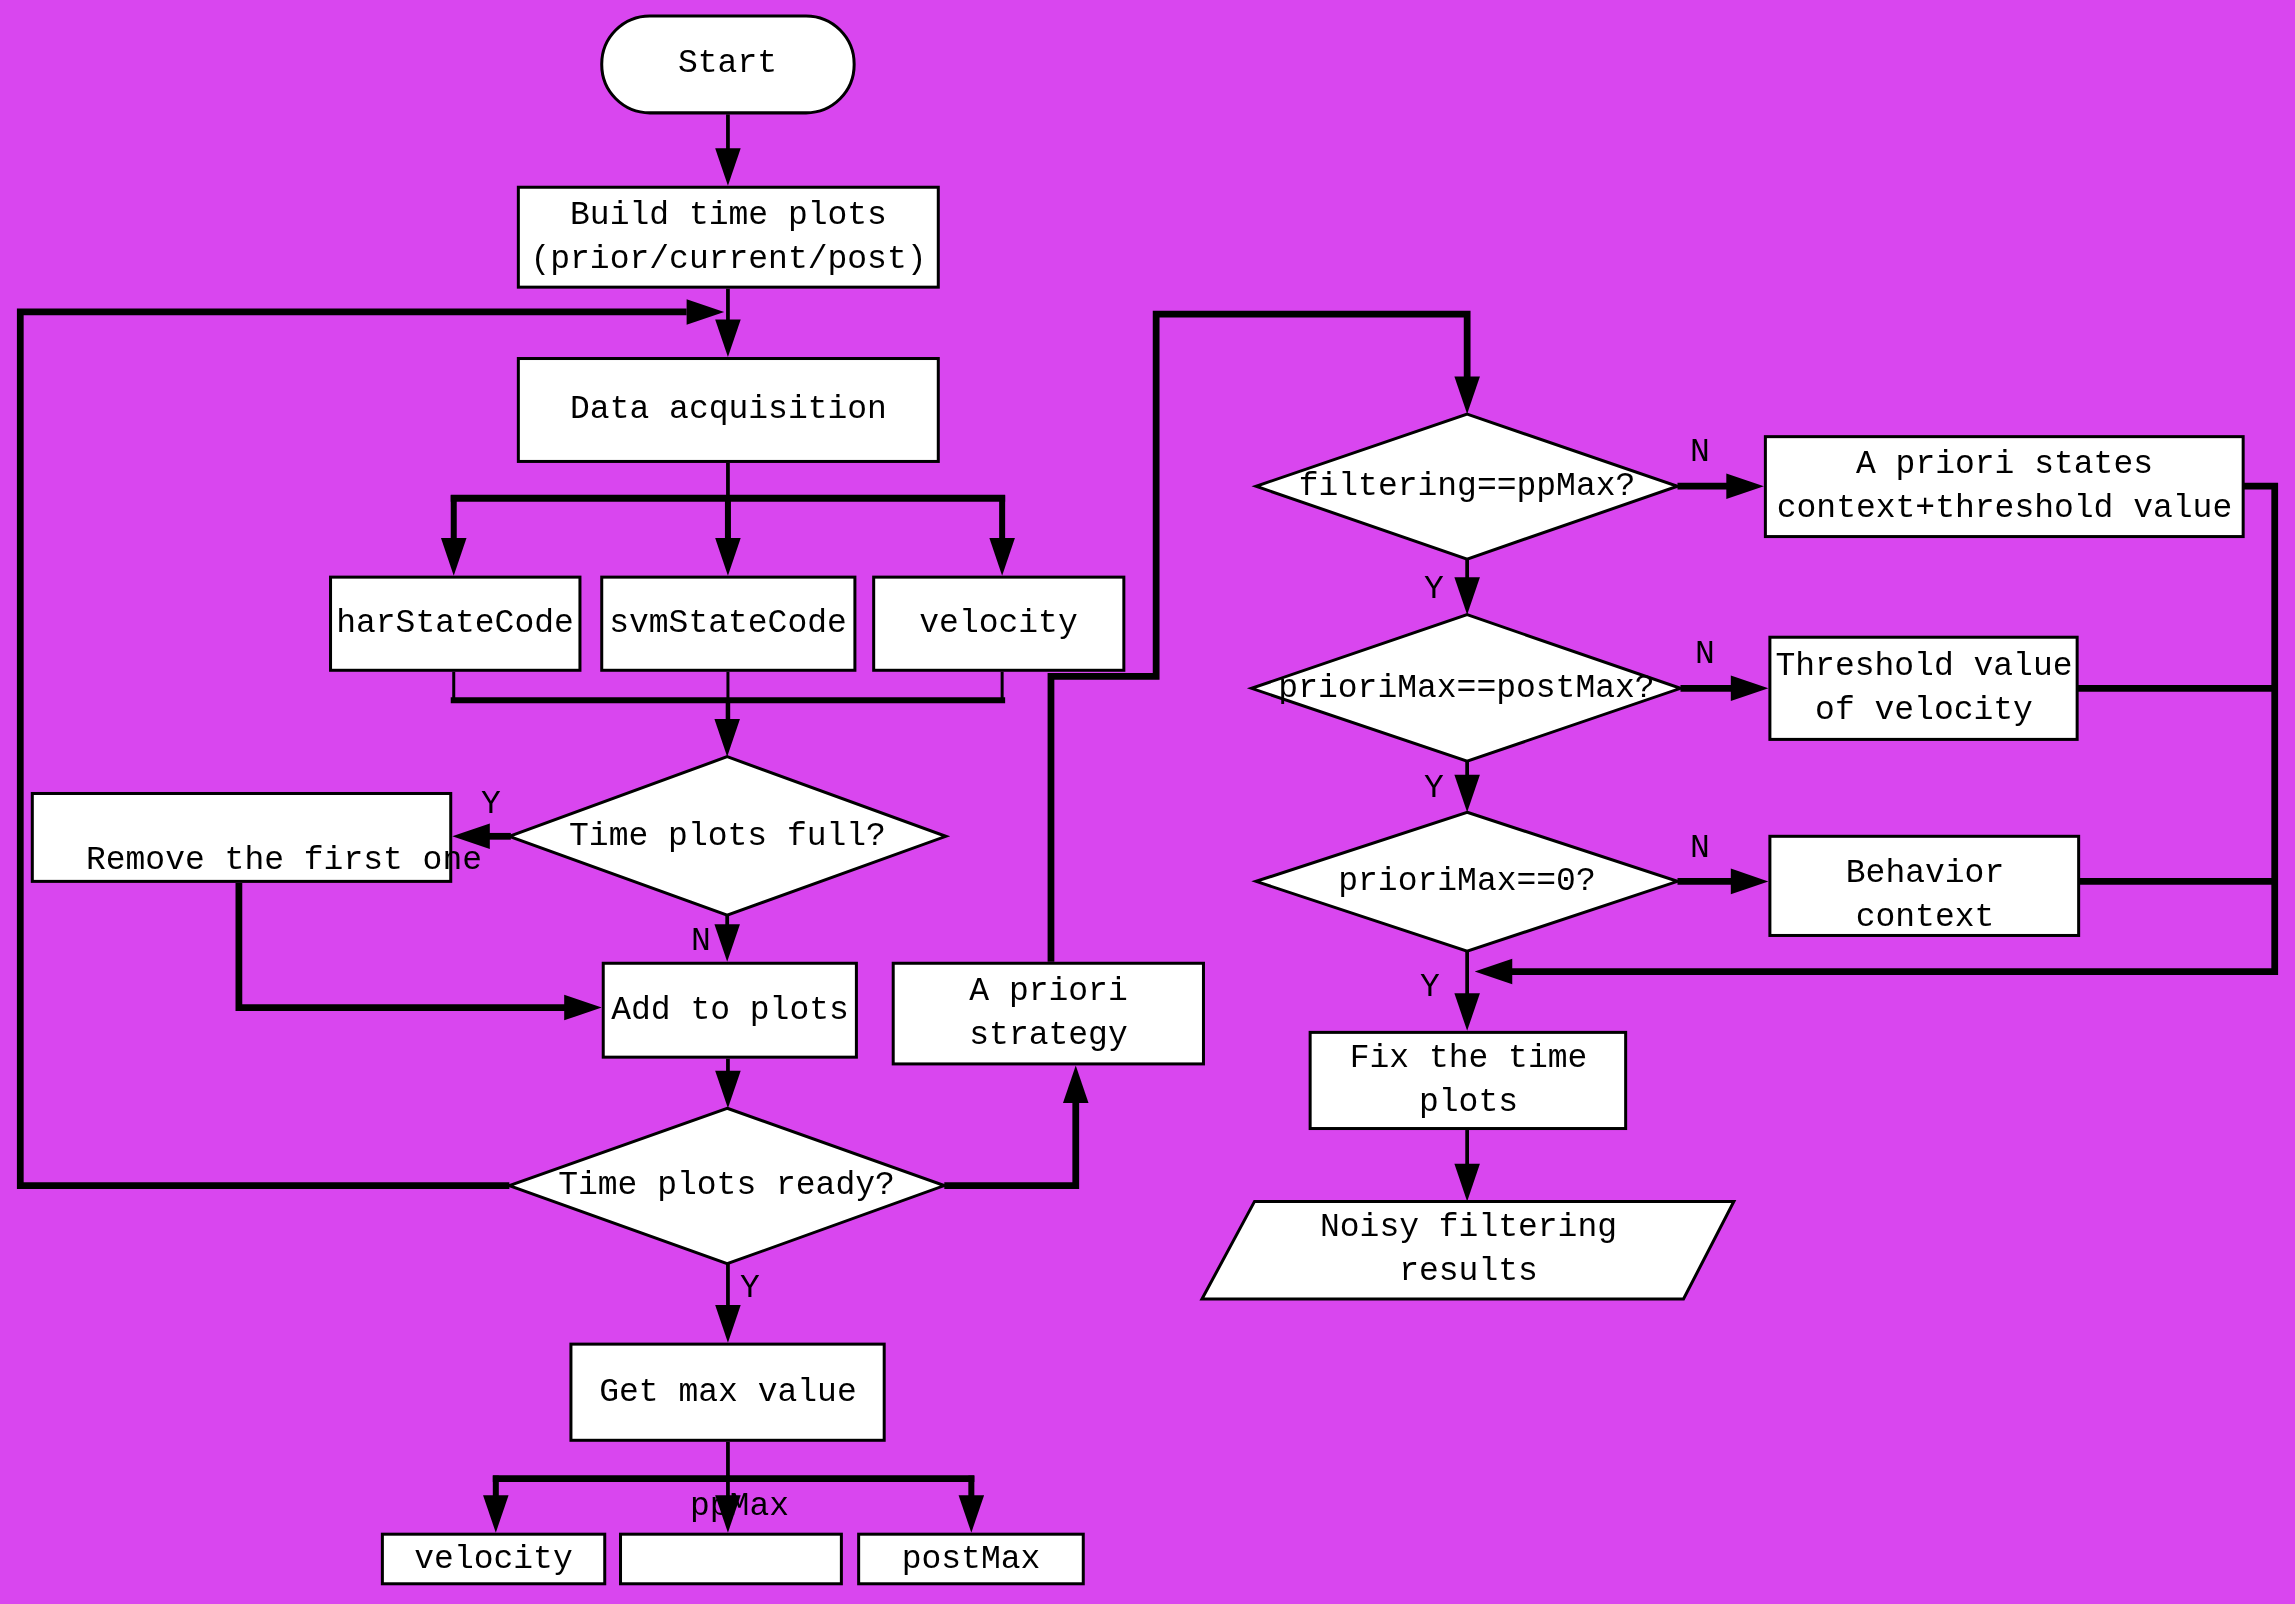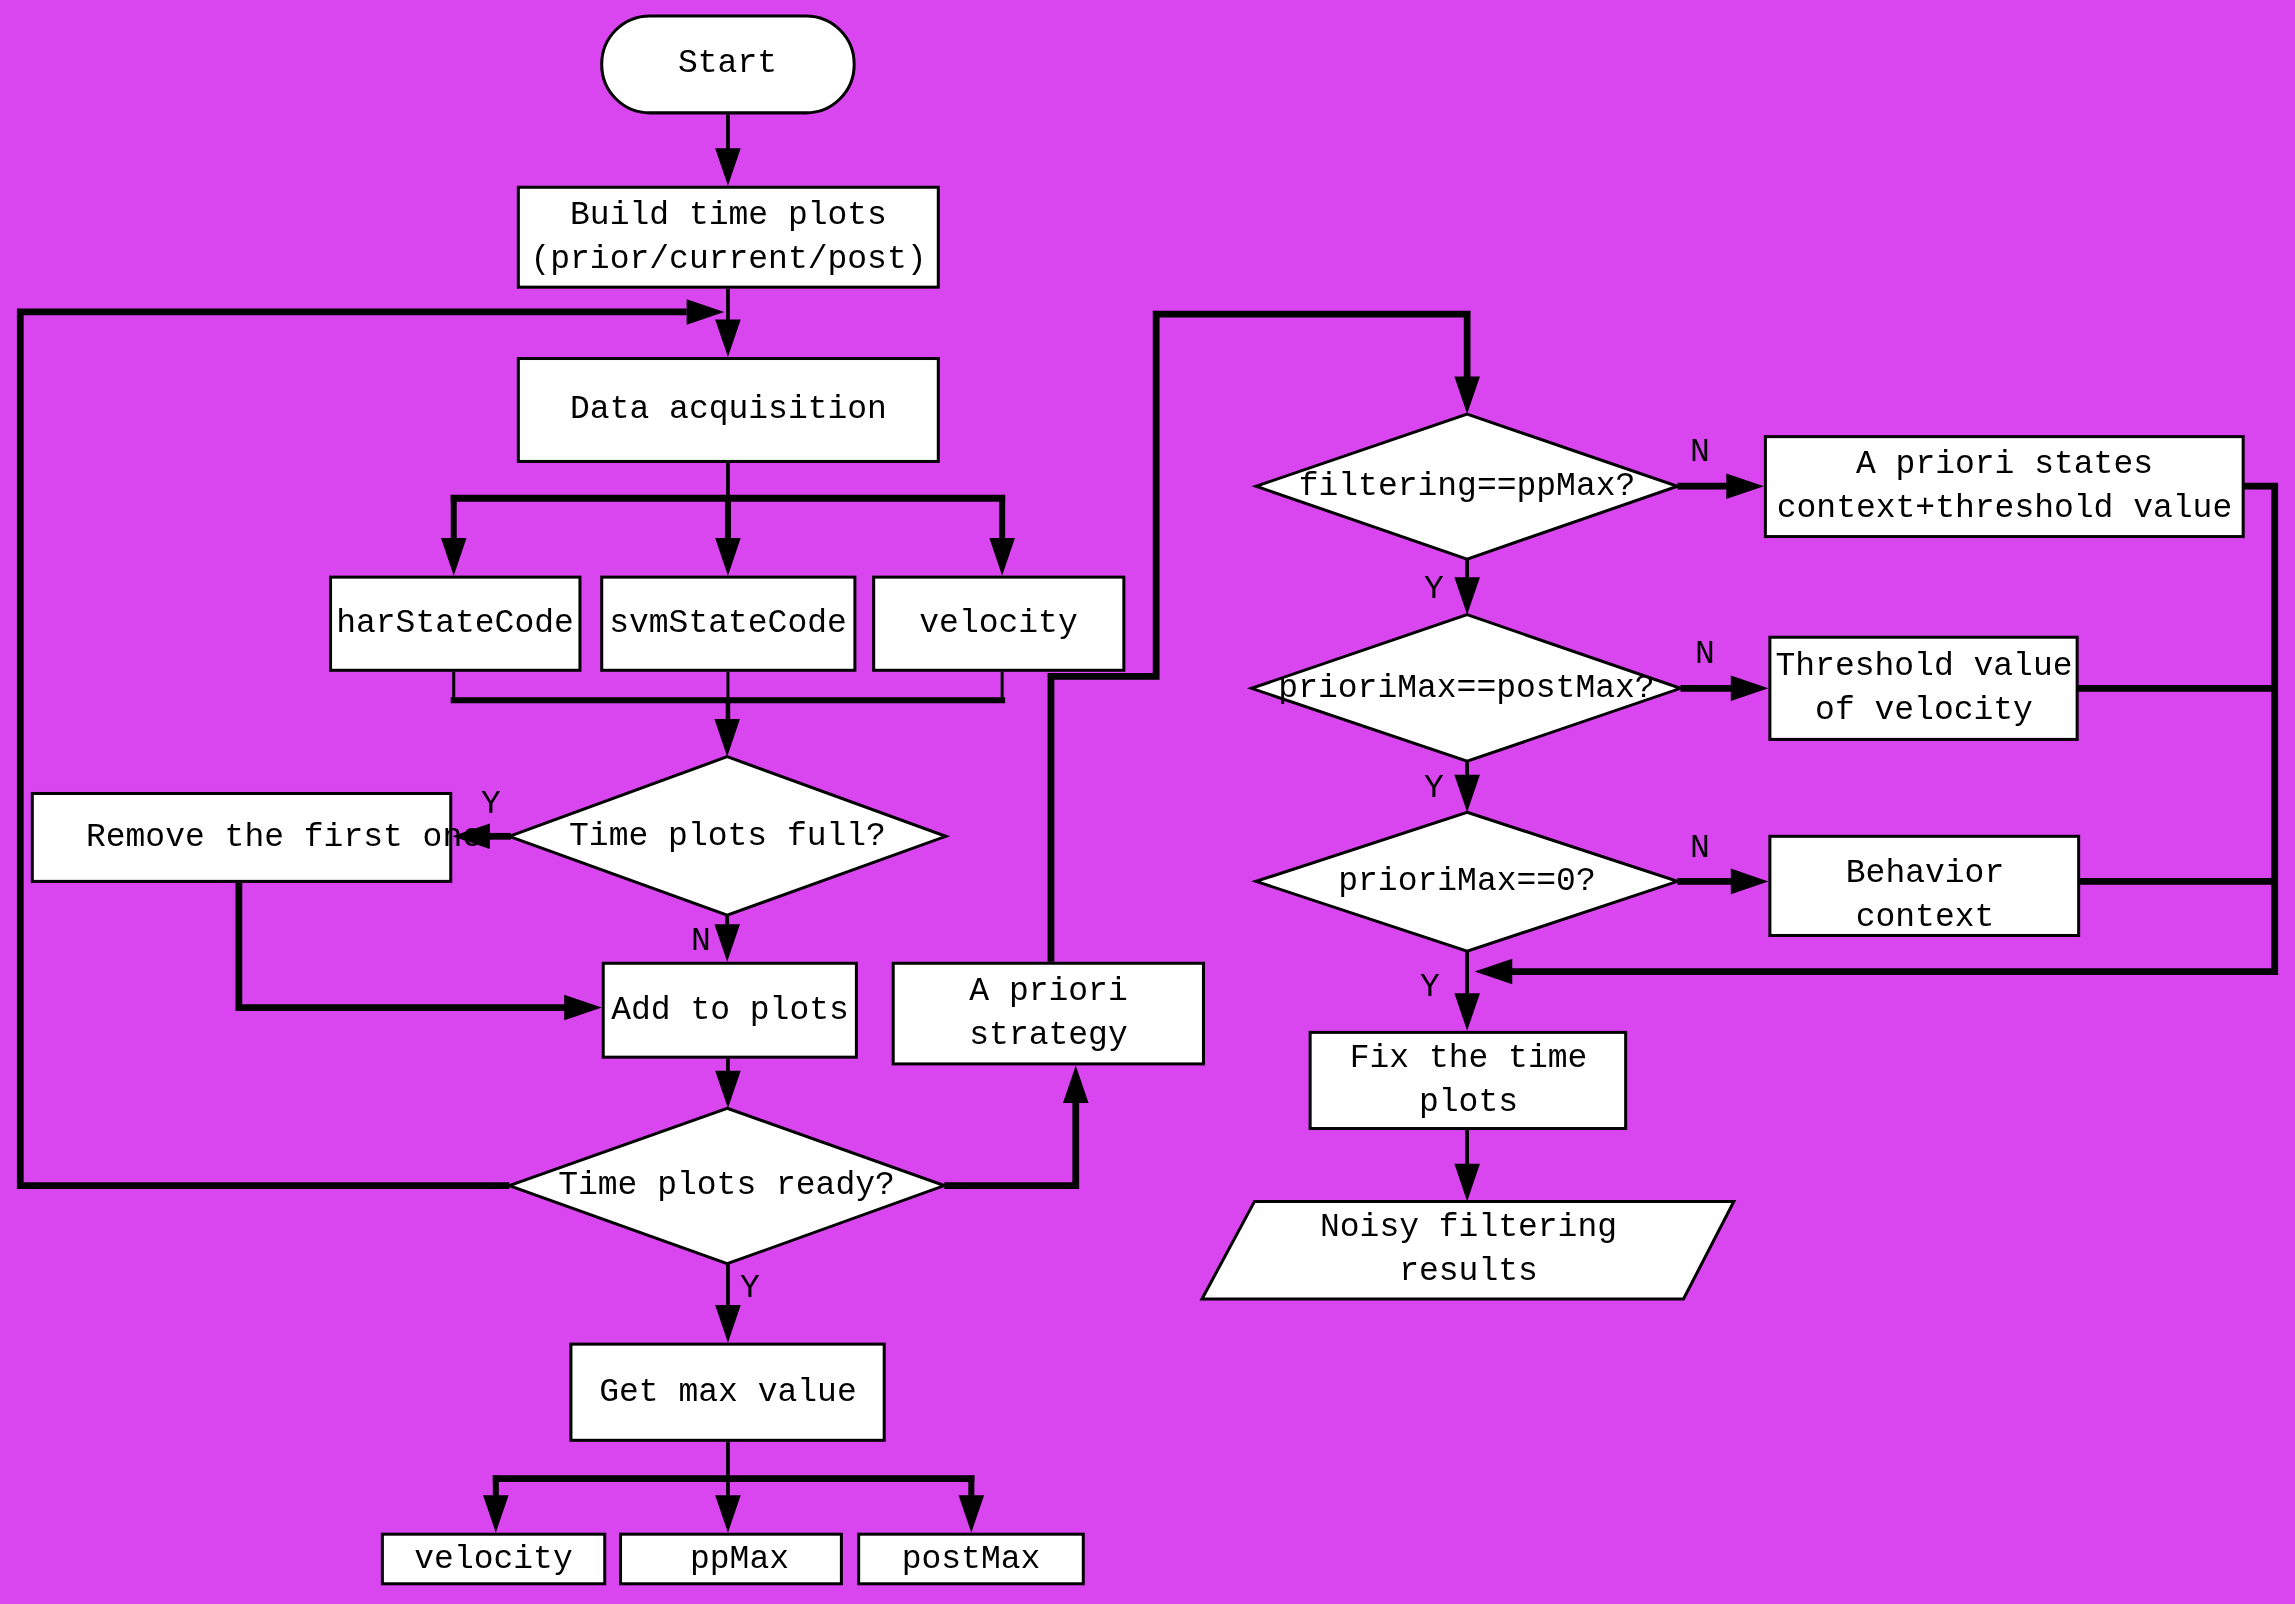--- a/index.html
+++ b/index.html
@@ -232,21 +232,21 @@
   </div>
 
   <div class="t" style="left:872px;top:576px;width:253px;height:96px;">
     <span>velocity</span>
   </div>
 
   <div class="t" style="left:509px;top:757px;width:437px;height:159px;">
     <span>Time plots full?</span>
   </div>
 
-  <div class="t" style="left:31px;top:792px;width:506px;height:91px;">
+  <div class="t" style="left:31px;top:792px;width:506px;height:91px;justify-content:flex-end;">
     <span>Remove the first one</span>
   </div>
 
   <div class="t" style="left:602px;top:962px;width:256px;height:97px;">
     <span>Add to plots</span>
   </div>
 
   <div class="t" style="left:892px;top:962px;width:313px;height:104px;">
     <span>A priori</span>
     <span>strategy</span>
@@ -257,21 +257,21 @@
   </div>
 
   <div class="t" style="left:570px;top:1343px;width:316px;height:99px;">
     <span>Get max value</span>
   </div>
 
   <div class="t" style="left:381px;top:1533px;width:225px;height:53px;">
     <span>velocity</span>
   </div>
 
-  <div class="t" style="left:619px;top:1533px;width:241px;height:53px;text-align:center;">
+  <div class="t" style="left:619px;top:1480px;width:241px;height:53px;text-align:center;">
     <span>ppMax</span>
   </div>
 
   <div class="t" style="left:857px;top:1533px;width:228px;height:53px;">
     <span>postMax</span>
   </div>
 
   <div class="t" style="left:1256px;top:414px;width:422px;height:145px;">
     <span>filtering==ppMax?</span>
   </div>

